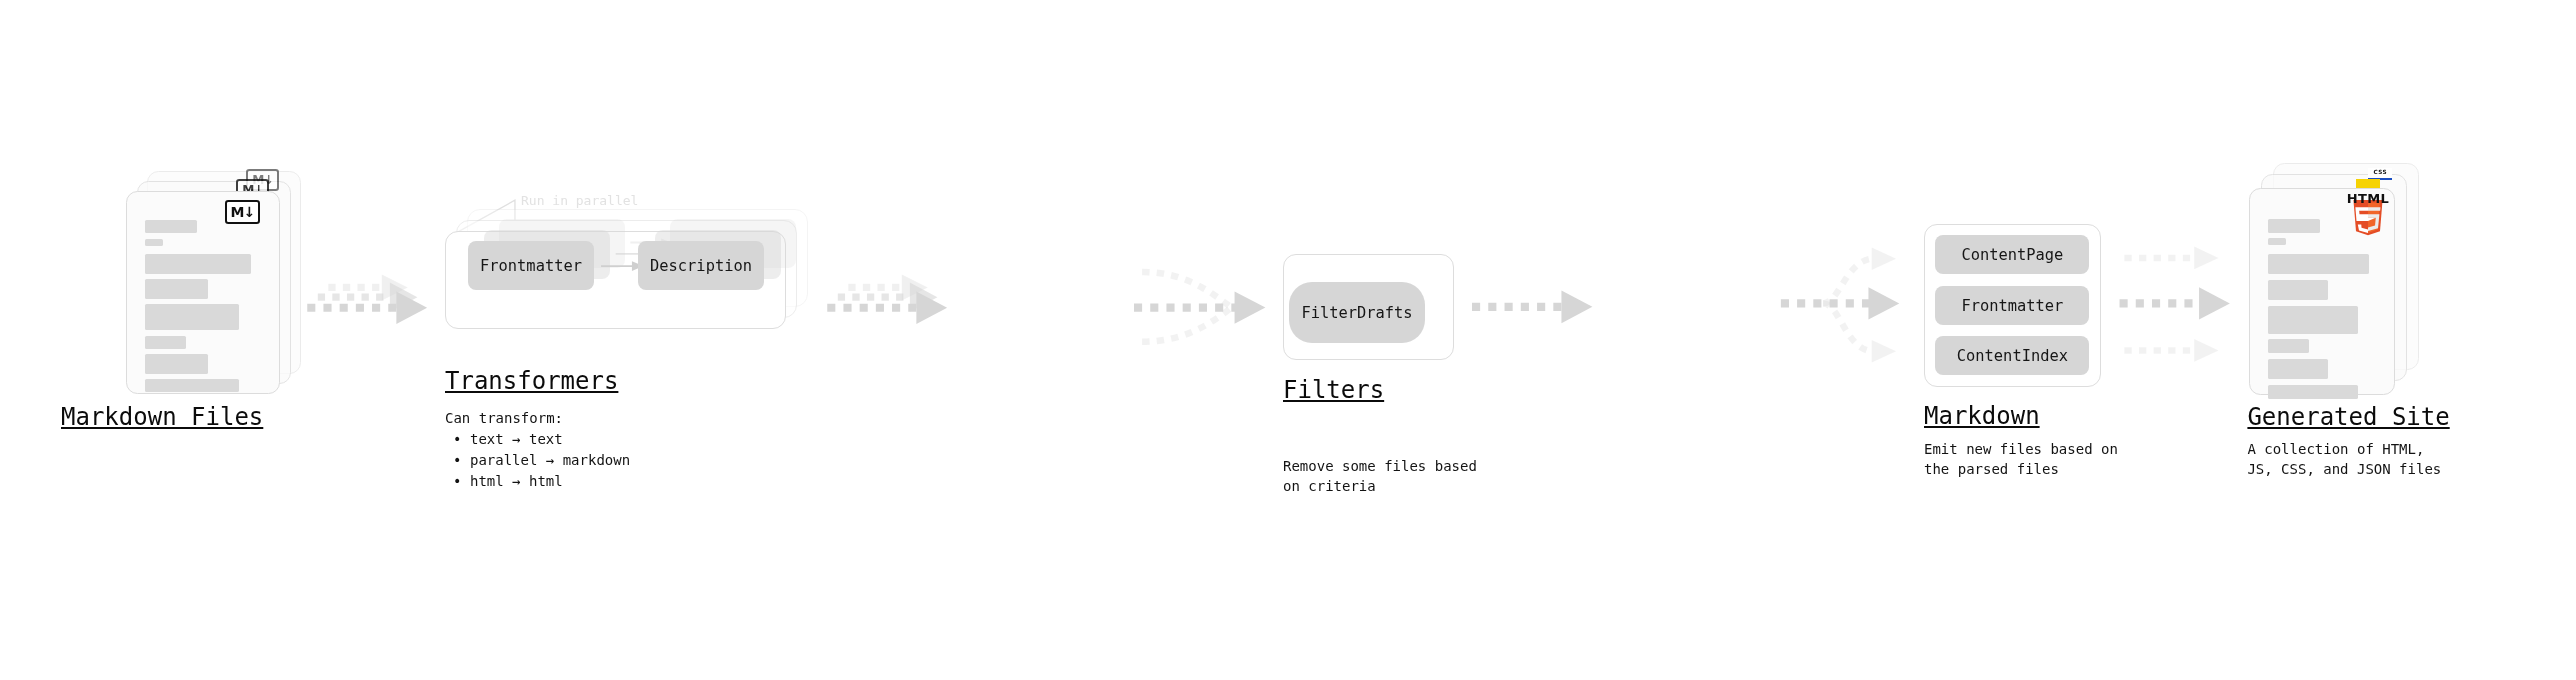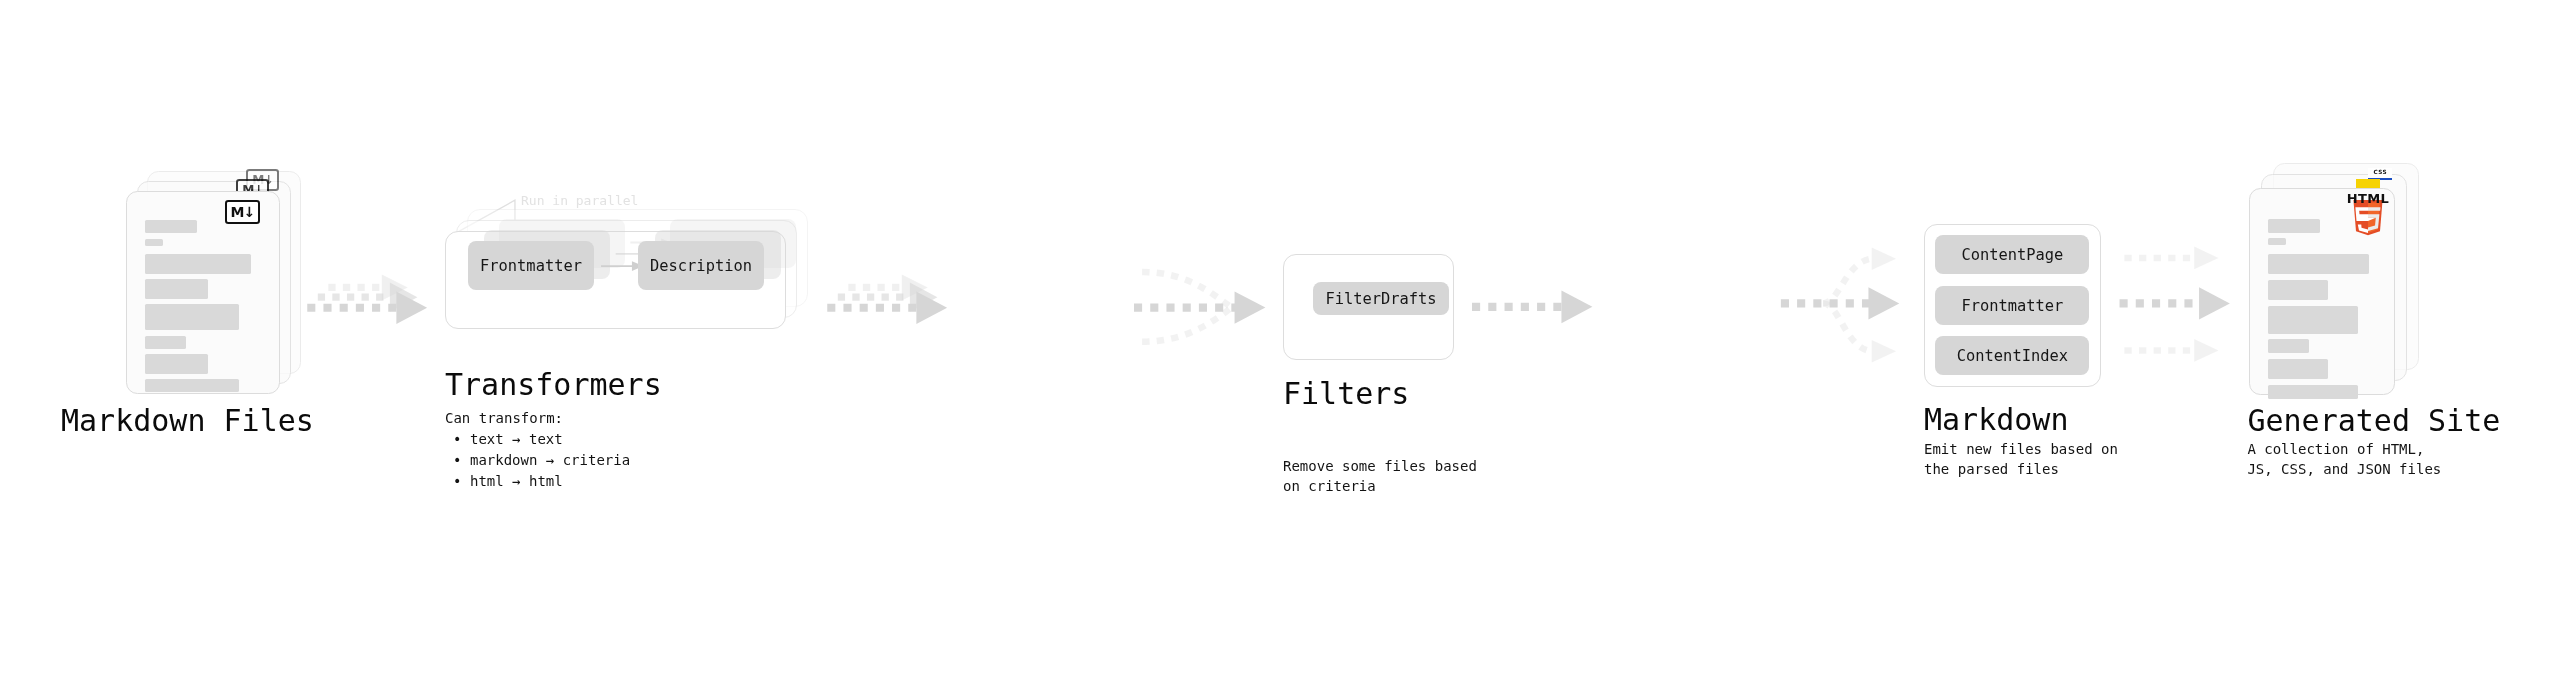--- a/index.html
+++ b/index.html
@@ -77,24 +77,25 @@
     color:#161616;
     white-space:nowrap;
     box-sizing:border-box;
   }
   .pill.p2{opacity:.45;}
   .pill.p3{opacity:.25;}
 
   
   .title{
     position:absolute;
-    font-size:30px;
+    font-size:24px;
     letter-spacing:0px;
     color:#0b0b0b;
     white-space:nowrap;
+    text-decoration:underline;
   }
   .sub{
     position:absolute;
     font-size:14px;
     line-height:1.45;
     color:#131313;
     white-space:pre;
   }
   .parallel{
     position:absolute;
@@ -190,21 +191,21 @@
     <div class="pill" style="left:23px;top:54px;width:126px;height:49px;">
       <span>Frontmatter</span>
     </div>
     <div class="pill" style="left:193px;top:54px;width:126px;height:49px;">
       <span>Description</span>
     </div>
 
     <div class="title" style="left:0px;top:180px;">Transformers</div>
     <div class="sub" style="left:0px;top:221px;">Can transform:</div>
     <div class="sub" style="left:8.1px;top:242px;">• text → text</div>
-    <div class="sub" style="left:8.1px;top:263px;">• markdown → criteria</div>
+    <div class="sub" style="left:8.1px;top:263px;">• parallel → markdown</div>
     <div class="sub" style="left:8.1px;top:284px;">• html → html</div>
   </div>
 
   <div class="node" style="left:827px;top:268px;">
     <svg width="122" height="81" viewBox="0 0 150 100">
       <g opacity="0.35">
         <line x1="26" y1="24" x2="94" y2="24" stroke="#d6d6d6" stroke-width="9" stroke-dasharray="9 9"></line>
         <polygon points="92,8 124,24 92,40" fill="#d6d6d6"></polygon>
       </g>
       <g opacity="0.6">
@@ -229,21 +230,21 @@
       </g>
       <g opacity="1">
         <line x1="0" y1="62" x2="128" y2="62" stroke="#d6d6d6" stroke-width="10" stroke-dasharray="10 10"></line>
         <polygon points="124,42 162,62 124,82" fill="#d6d6d6"></polygon>
       </g>
     </svg>
   </div>
 
   <div class="node" style="left:1283px;top:254px;">
     <div class="groupbox" style="left:0px;top:0px;width:171px;height:106px;"></div>
-    <div class="pill" style="left:30px;top:28.4px;width:136px;height:33px;">
+    <div class="pill" style="left:6px;top:28.4px;width:136px;height:61px;border-radius:23px;">
       <span>FilterDrafts</span>
     </div>
     <div class="title" style="left:0px;top:122px;">Filters</div>
     <div class="sub" style="left:0px;top:158px;margin-top:44px;">Remove some files based
 on criteria</div>
   </div>
 
   <div class="node" style="left:1472px;top:288px;">
     <svg width="122" height="41" viewBox="0 0 150 50">
       <line x1="0" y1="23" x2="112" y2="23" stroke="#d6d6d6" stroke-width="10" stroke-dasharray="10 10"></line>

